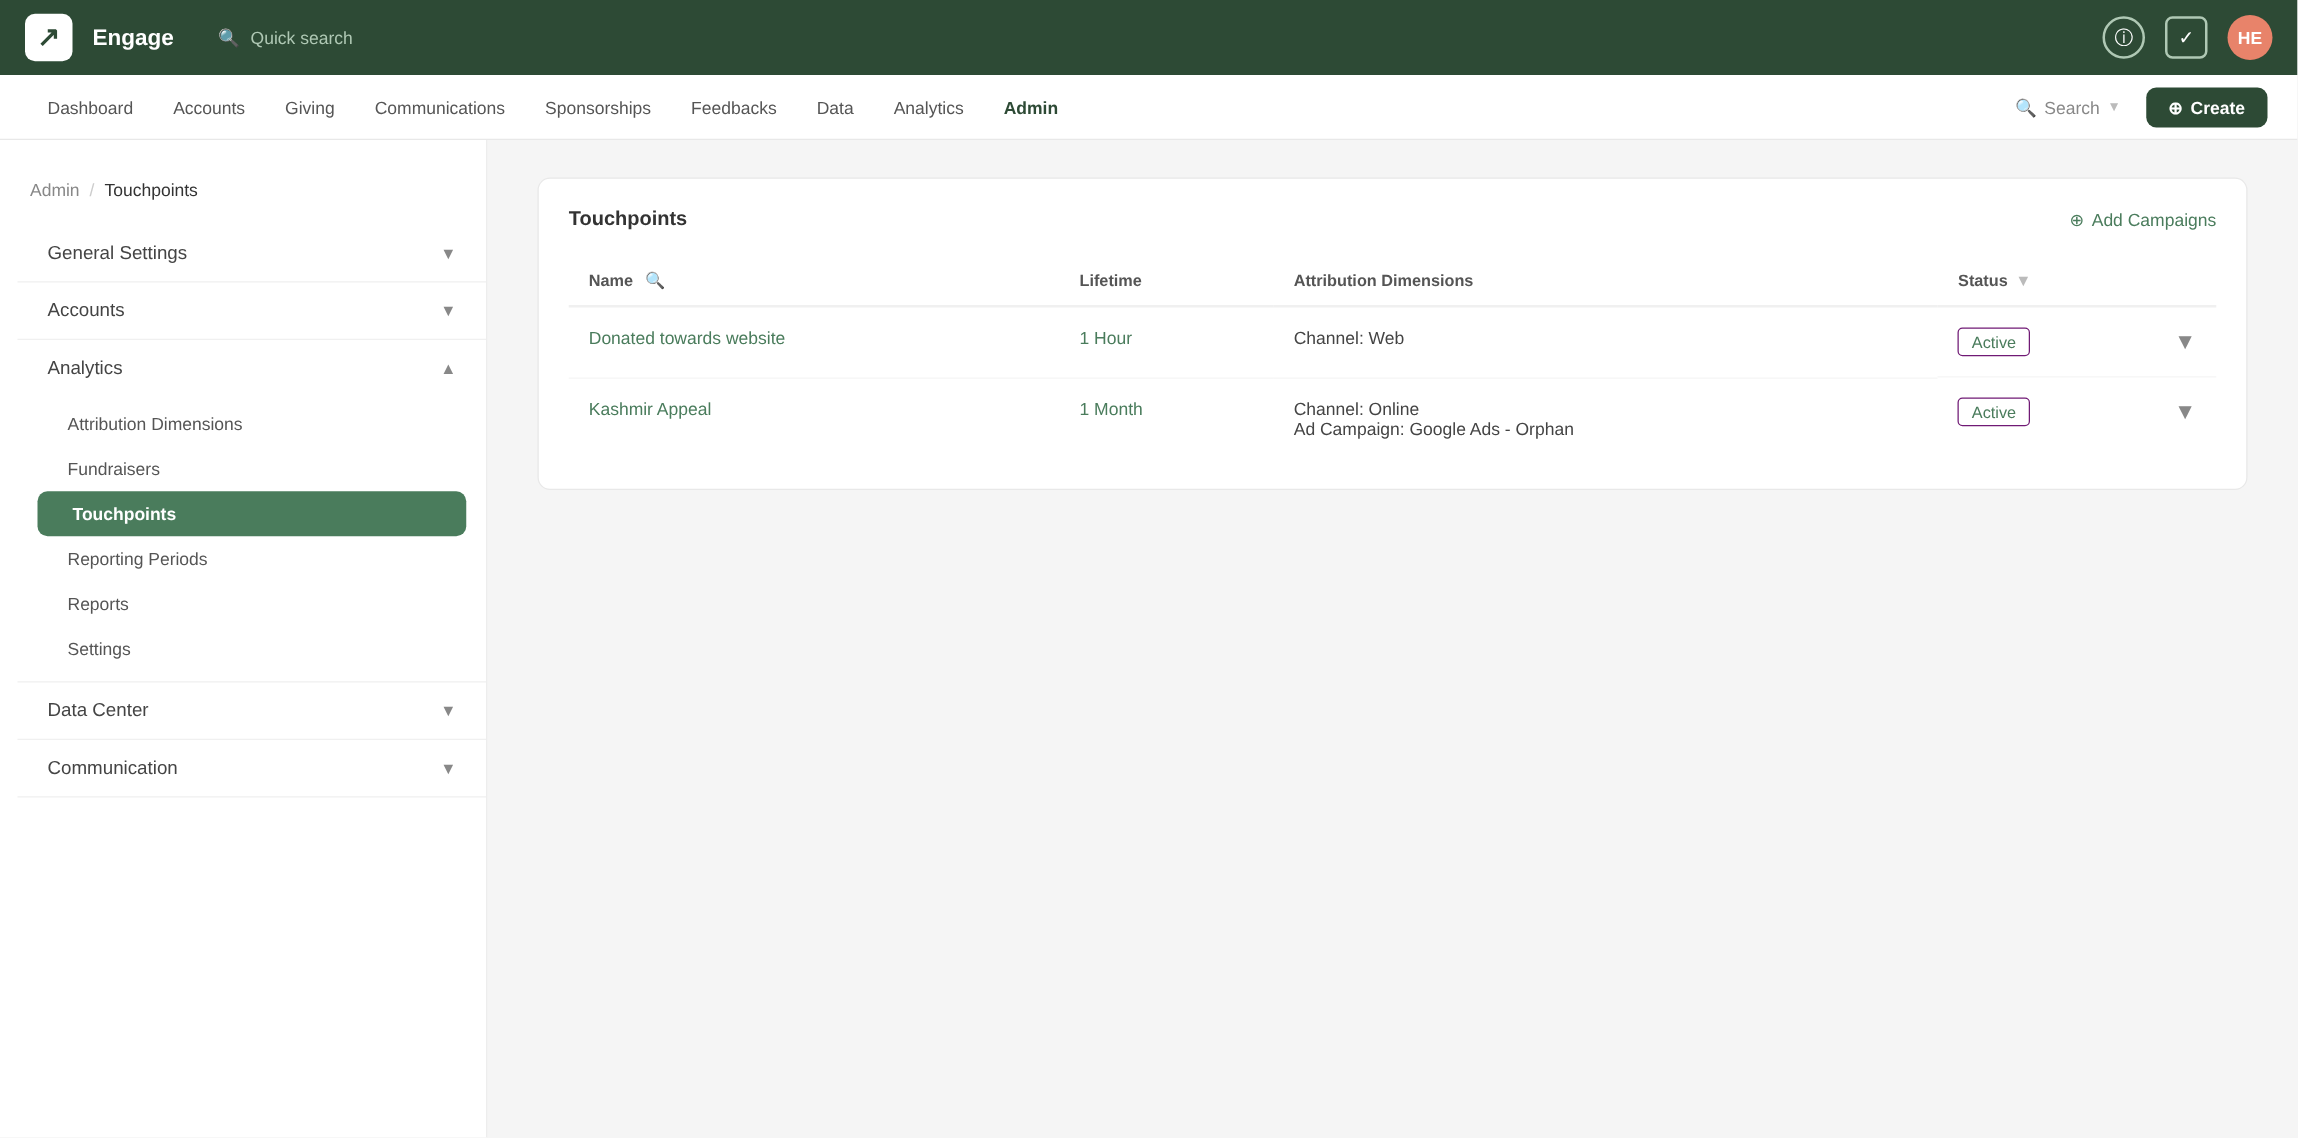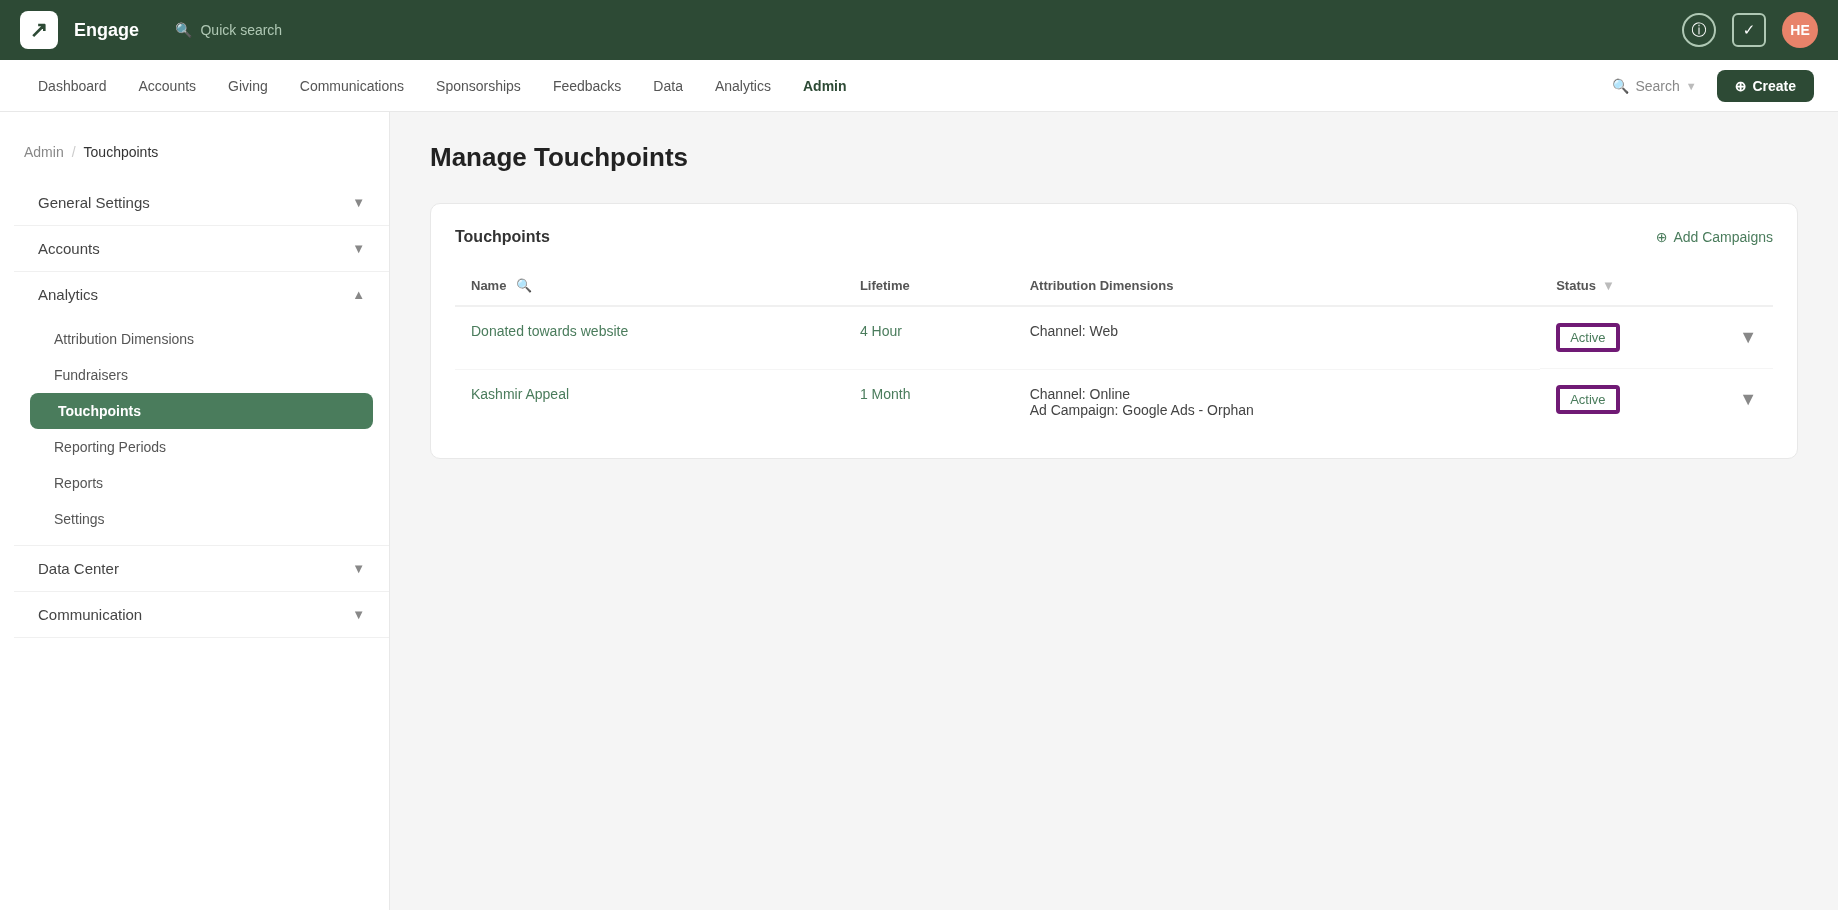--- a/index.html
+++ b/index.html
@@ -263,21 +263,21 @@
       border-bottom: 1px solid #f5f5f5;
       vertical-align: top;
     }
     .table tbody tr:last-child td { border-bottom: none; }
     .td-link { color: #4a7c5c; cursor: pointer; }
     .lifetime-val { color: #4a7c5c; }
     .status-active {
       color: #4a7c5c;
       font-size: 13px;
       font-weight: 500;
-      border: 4px solid #701a75;
+      border: 1px solid #701a75;
       border-radius: 4px;
       padding: 3px 10px;
       display: inline-block;
     }
     .row-expand {
       color: #888;
       font-size: 18px;
       cursor: pointer;
       text-align: right;
     }
@@ -373,21 +373,20 @@
     <div class="sidebar-section">
       <div class="sidebar-header">
         <span>Communication</span>
         <span class="sidebar-chevron">▼</span>
       </div>
     </div>
 
   </div>
 
   <div class="content-area">
-    <h1 class="page-title">Manage Touchpoints</h1>
 
     <div class="table-section">
       <div class="table-header-row">
         <span class="table-section-title">Touchpoints</span>
         <button class="add-touchpoint-btn">
           <span>⊕</span>
           <span>Add Campaigns</span>
         </button>
       </div>
 
@@ -406,21 +405,21 @@
             </th>
           </tr>
         </thead>
         <tbody>
 
           <tr class="table-row">
             <td>
               <span class="td-link">Donated towards website</span>
             </td>
             <td>
-              <span class="lifetime-val">4 Hour</span>
+              <span class="lifetime-val">1 Hour</span>
             </td>
             <td>Channel: Web</td>
             <td style="display:flex;align-items:center;justify-content:space-between;">
               <span class="status-active">Active</span>
               <span class="row-expand">▼</span>
             </td>
           </tr>
 
           <tr class="table-row">
             <td>

